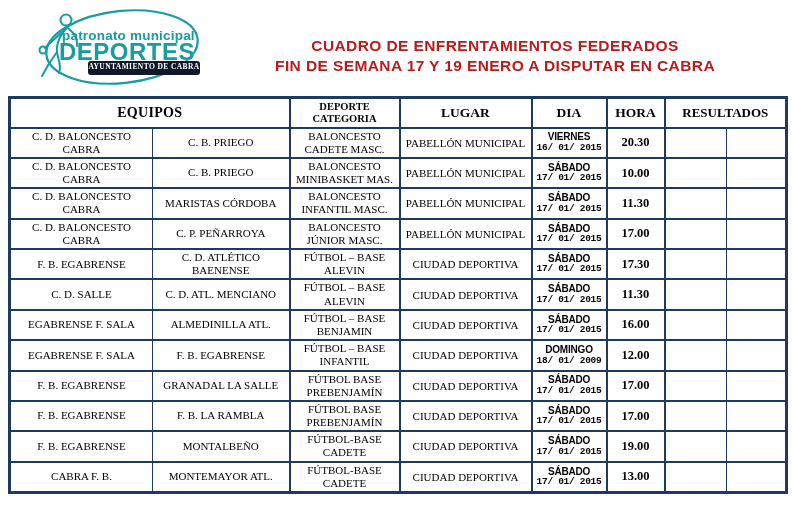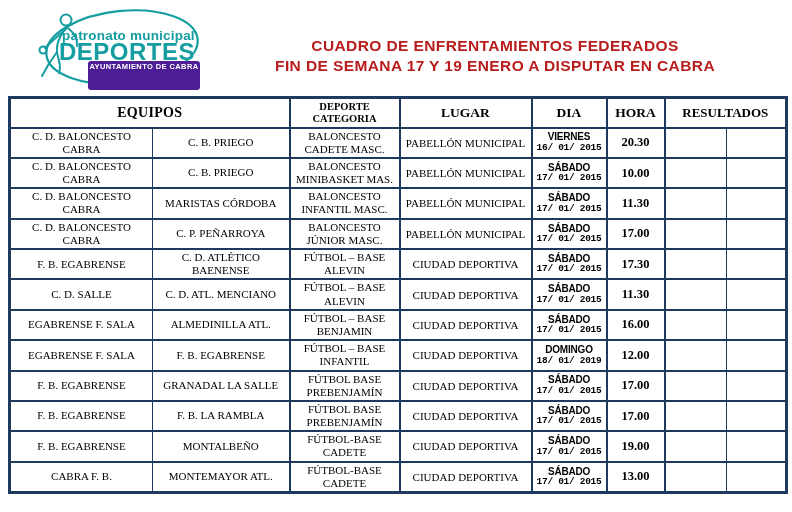--- a/index.html
+++ b/index.html
@@ -8,23 +8,23 @@
 
   
   .logo { position: absolute; left: 22px; top: 4px; width: 182px; height: 86px; }
   .logo svg { position: absolute; left: 0; top: 0; }
   .logo-tagline { position: absolute; left: 40px; top: 24px; width: 142px;
     font-family: "Liberation Sans", sans-serif; font-weight: bold; font-size: 13.5px;
     color: #169da1; letter-spacing: 0.2px; }
   .logo-name { position: absolute; left: 37px; top: 34px; width: 145px;
     font-family: "Liberation Sans", sans-serif; font-weight: bold; font-size: 24px;
     color: #169da1; letter-spacing: 0.5px; text-shadow: 0 0 1px #ffffff; }
-  .logo-band { position: absolute; left: 66px; top: 57px; width: 112px; height: 29px;
-    background: #4c1d95; border-radius: 3px; color: #ffffff; text-align: center;
-    font-family: Liberation Sans, sans-serif; font-weight: bold; font-size: 7.5px;
+  .logo-band { position: absolute; left: 66px; top: 57px; width: 112px; height: 14px;
+    background: #0f172a; border-radius: 3px; color: #ffffff; text-align: center;
+    font-family: Liberation Serif, serif; font-weight: bold; font-size: 7.5px;
     line-height: 11px; letter-spacing: 0.4px; }
   .logo-url { position: absolute; left: 66px; top: 68px; width: 112px; text-align: left;
     font-family: "Liberation Sans", sans-serif; font-weight: bold; font-size: 11px;
     color: #9c5242; margin-top: 40px; }
 
   .page-title { position: absolute; left: 205px; top: 36px; width: 580px;
     text-align: center; font-family: "Liberation Sans", sans-serif; font-weight: bold;
     font-size: 15.5px; line-height: 20px; color: #b91c1c; letter-spacing: 0.4px; }
 
   
@@ -214,21 +214,21 @@
       <tr>
         <td class="team thin-r">EGABRENSE F. SALA</td>
         <td class="team thin-l">F. B. EGABRENSE</td>
         <td class="sport">
           <div class="sport-line">FÚTBOL – BASE</div>
           <div class="sport-line">INFANTIL</div>
         </td>
         <td class="venue">CIUDAD DEPORTIVA</td>
         <td class="day">
           <div class="day-name">DOMINGO</div>
-          <div class="day-date">18/ 01/ 2019</div>
+          <div class="day-date">18/ 01/ 2009</div>
         </td>
         <td class="time">12.00</td>
         <td class="result thin-r"></td>
         <td class="result thin-l"></td>
       </tr>
       <tr>
         <td class="team thin-r">F. B. EGABRENSE</td>
         <td class="team thin-l">GRANADAL LA SALLE</td>
         <td class="sport">
           <div class="sport-line">FÚTBOL BASE</div>

